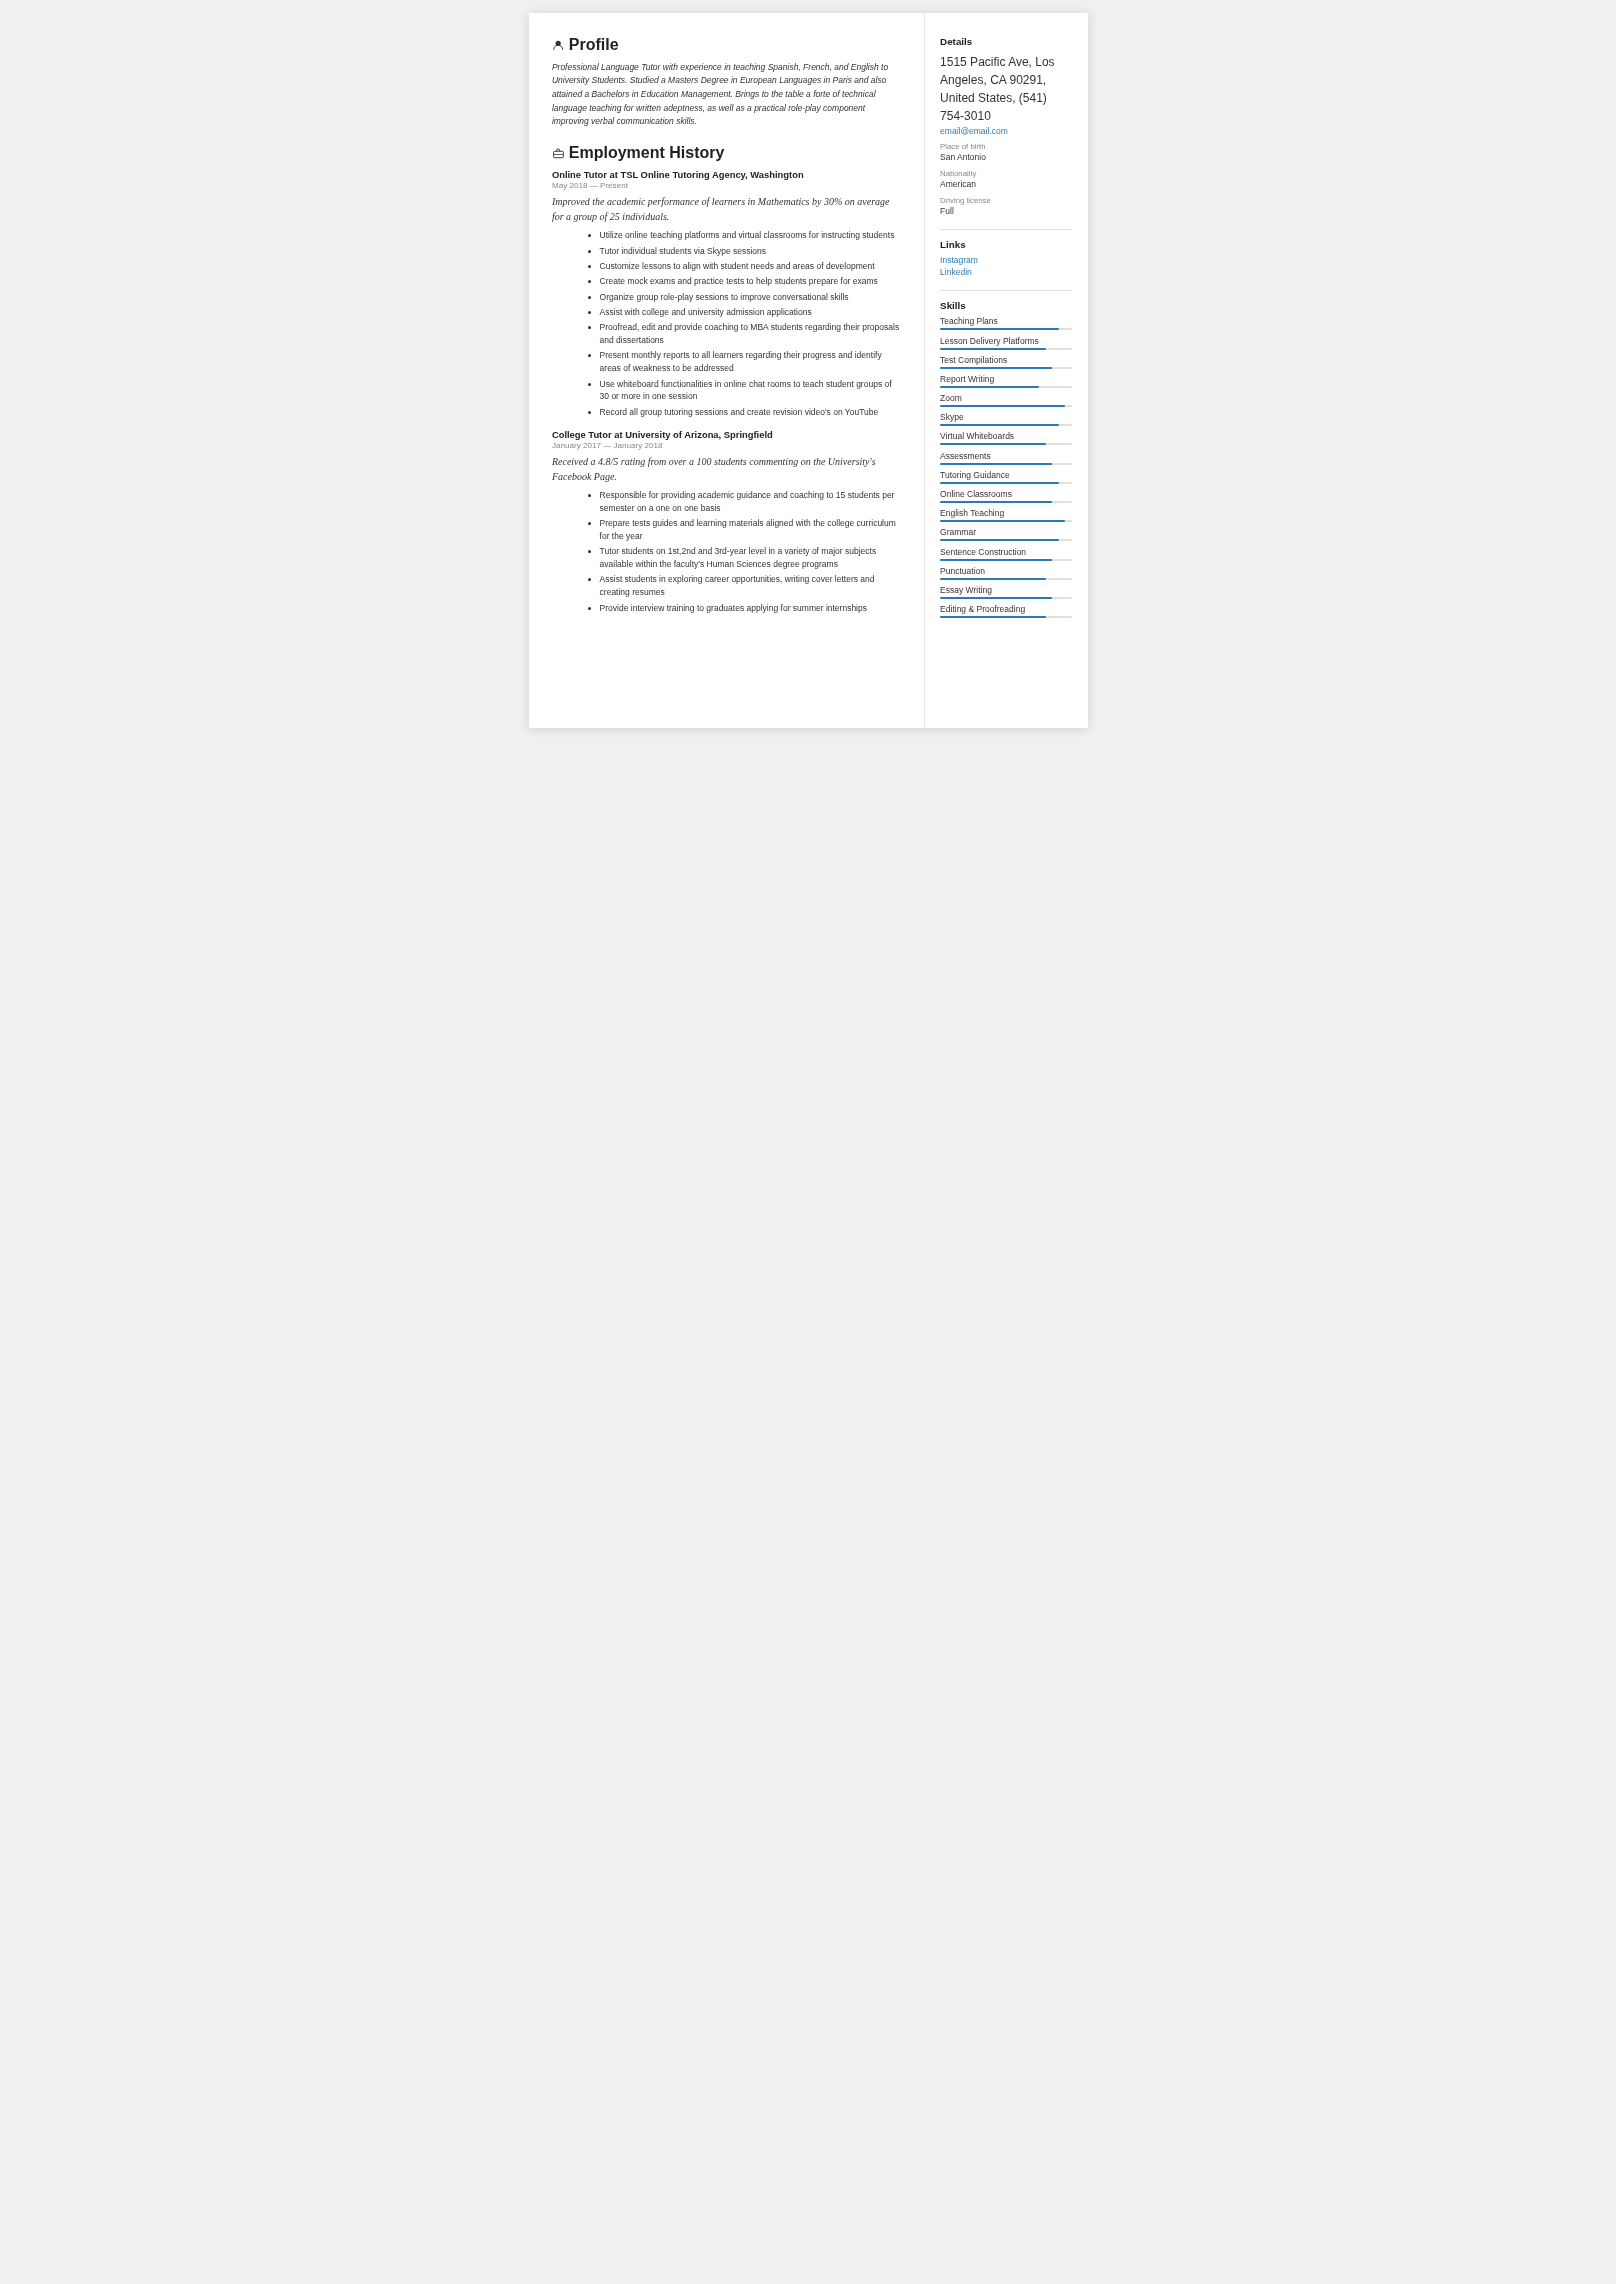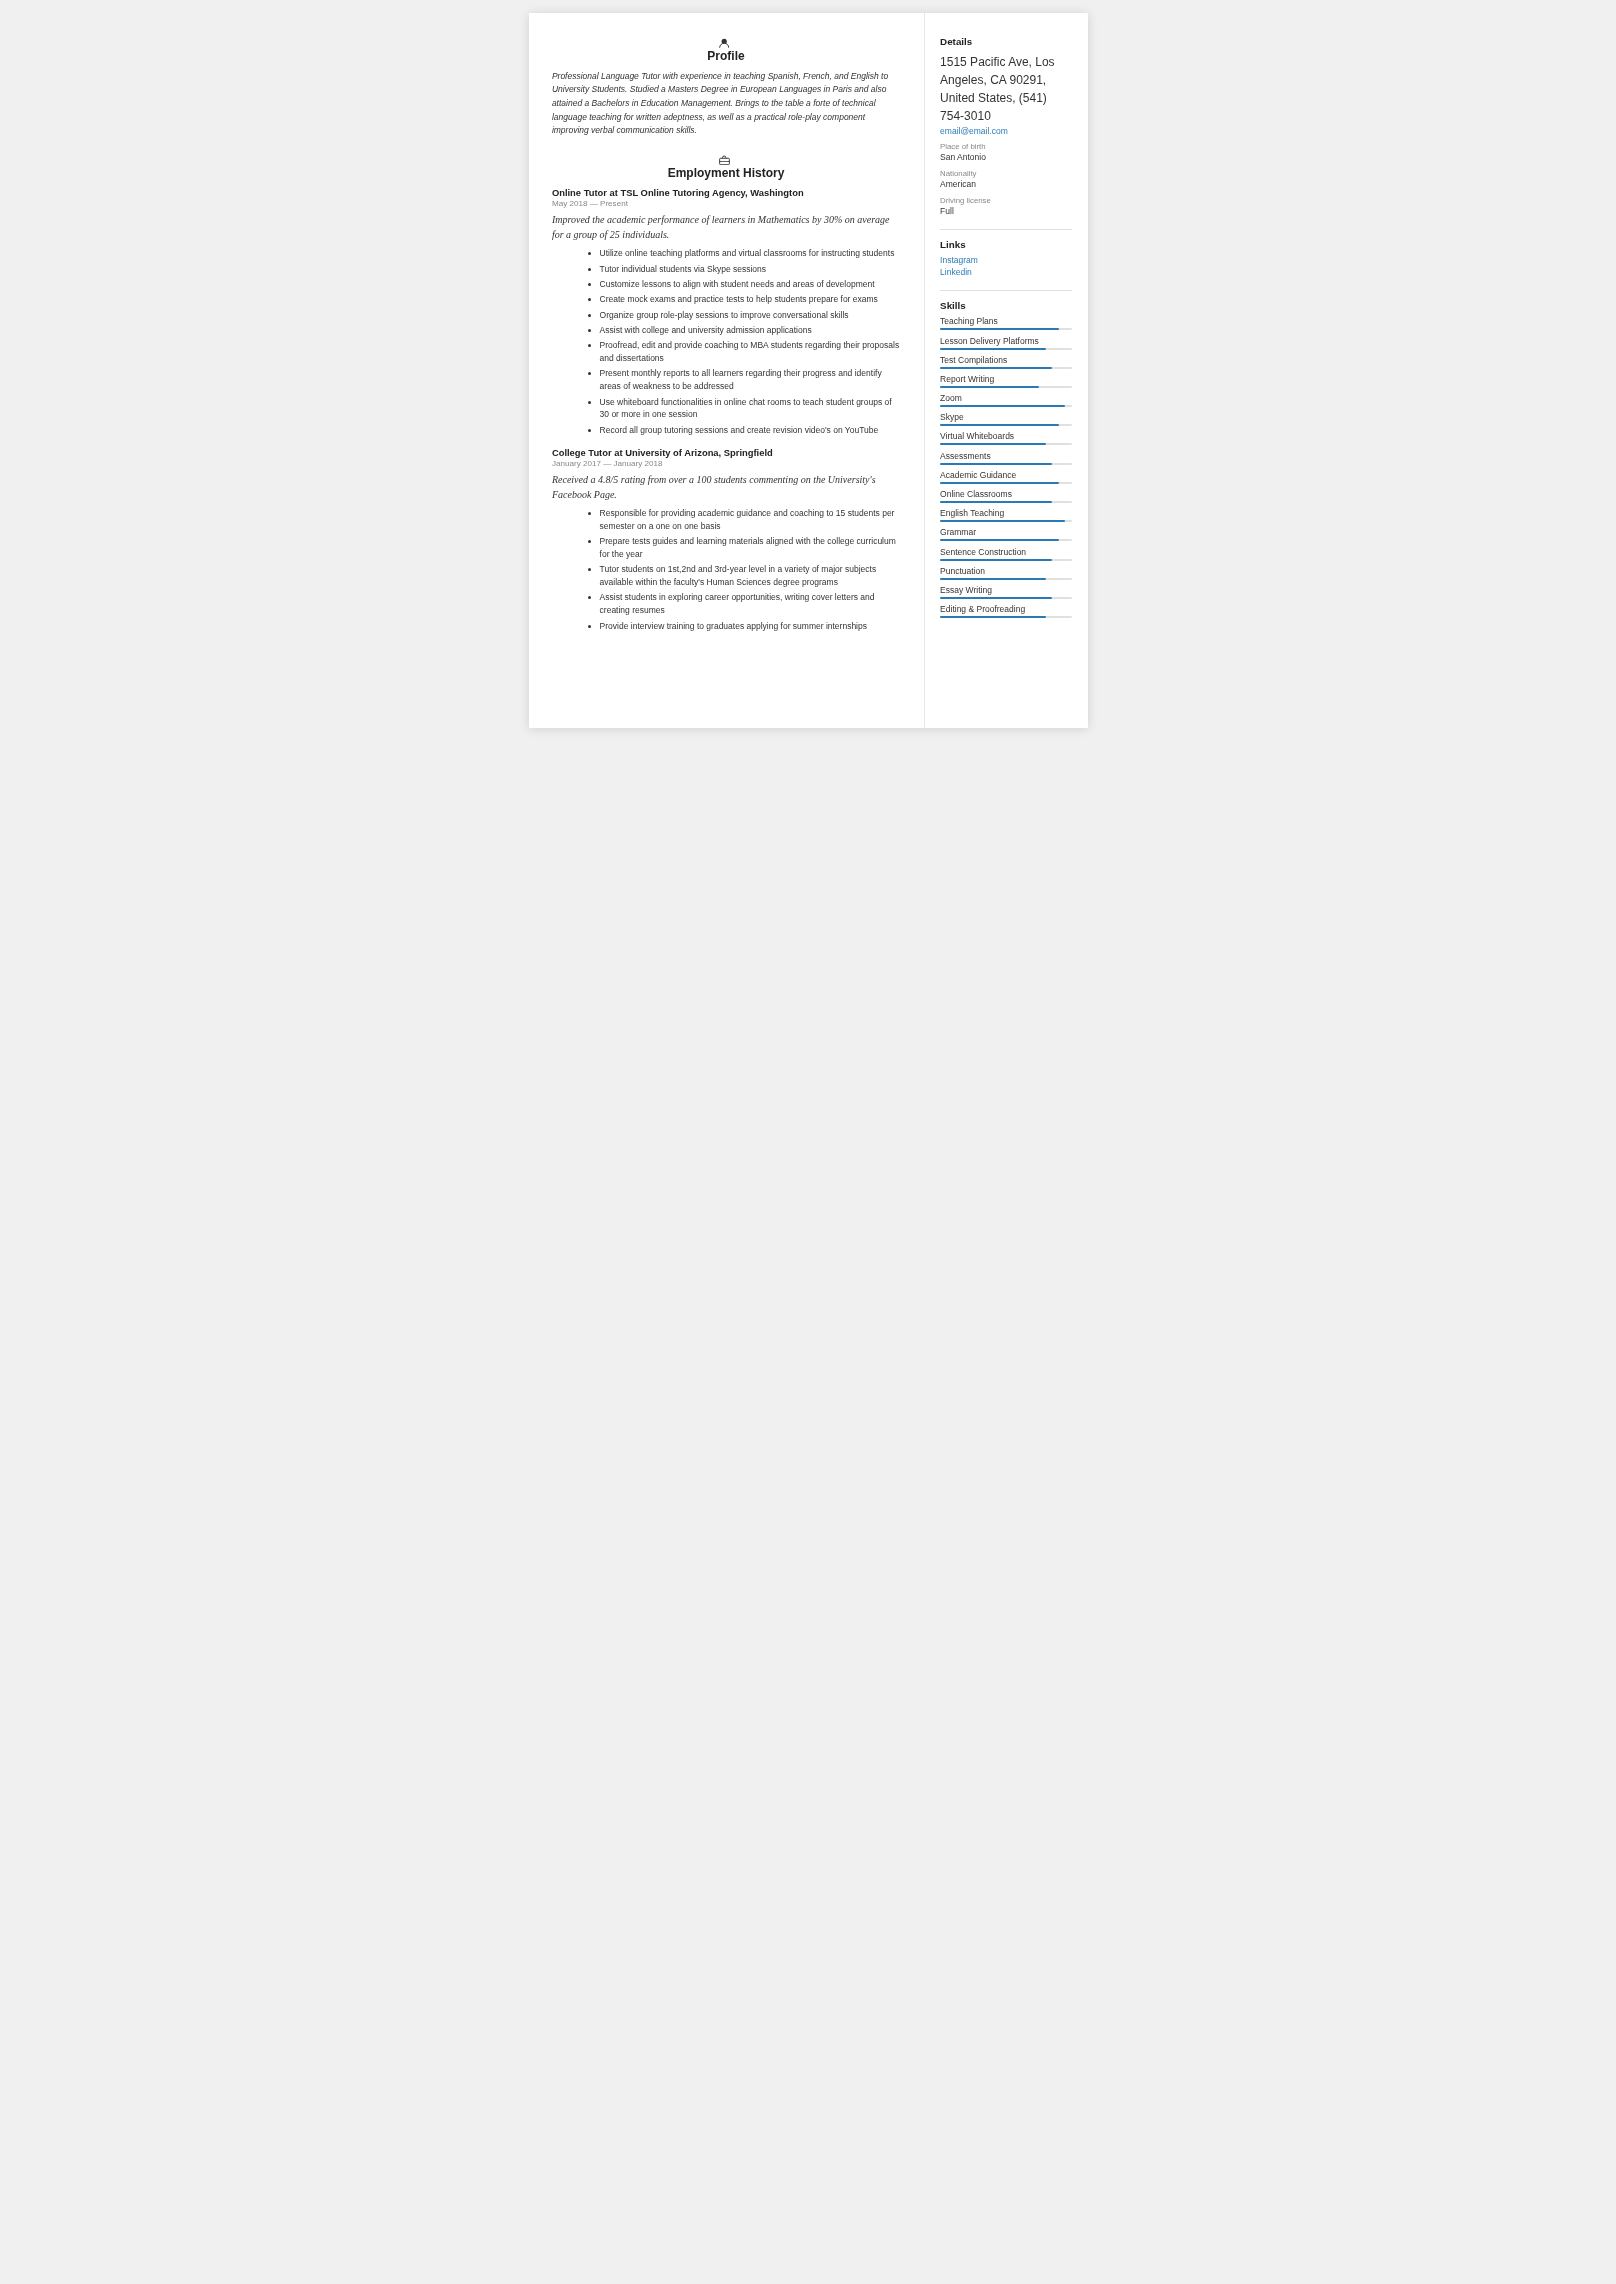--- a/index.html
+++ b/index.html
@@ -62,26 +62,25 @@
       color: #666;
       margin-top: 2.6px;
     }
     
     .section {
       margin-bottom: 15.6px;
     }
     .section-title {
       display: flex;
       align-items: center;
-      font-size: 12px;
+      font-size: 16px;
       font-weight: bold;
       color: #222;
       margin-bottom: 6.5px;
       border-bottom: none;
-      flex-direction: column;
     }
     .profile-text {
       font-size: 8.5px;
       color: #333;
       font-style: italic;
       line-height: 1.6;
     }
     
     .job-title {
       font-size: 9.4px;
@@ -332,21 +331,21 @@
               <div class="skill-bar-fill" style="width: 80%;"></div>
             </div>
           </div>
           <div class="skill-item">
             <div class="skill-name">Assessments</div>
             <div class="skill-bar-bg">
               <div class="skill-bar-fill" style="width: 85%;"></div>
             </div>
           </div>
           <div class="skill-item">
-            <div class="skill-name">Academic Guidance</div>
+            <div class="skill-name">Tutoring Guidance</div>
             <div class="skill-bar-bg">
               <div class="skill-bar-fill" style="width: 90%;"></div>
             </div>
           </div>
           <div class="skill-item">
             <div class="skill-name">Online Classrooms</div>
             <div class="skill-bar-bg">
               <div class="skill-bar-fill" style="width: 85%;"></div>
             </div>
           </div>

